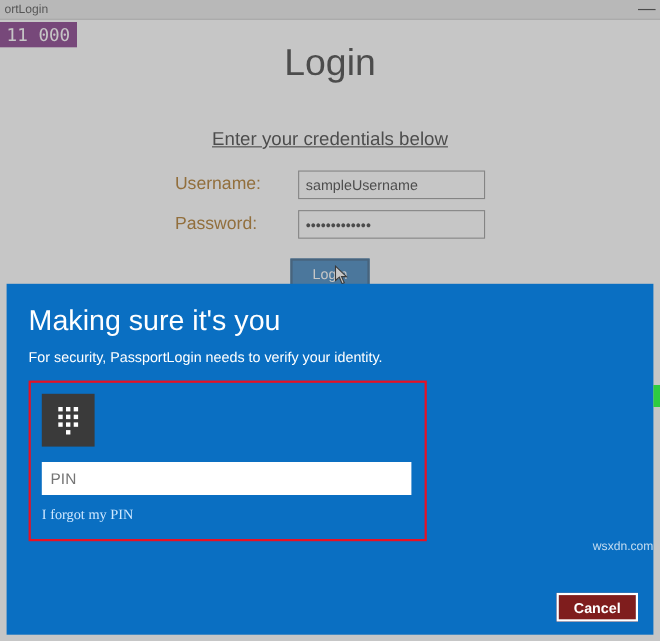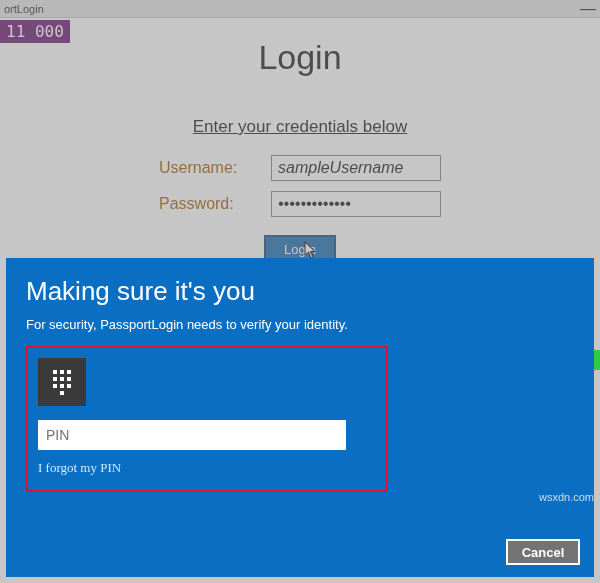--- a/index.html
+++ b/index.html
@@ -31,21 +31,21 @@
     background: #fff; z-index: 0; text-align: center;
   }
   .login-title { font-size: 34px; font-weight: 300; color: #222; margin-top: 20px; }
   .login-sub { font-size: 17px; color: #222; margin-top: 40px; text-decoration: underline; }
 
   .form { margin-top: 18px; }
   .row { display: flex; justify-content: center; align-items: center; margin-bottom: 10px; }
   .row label { width: 100px; text-align: left; margin-right: 12px; font-size: 16px; color:#a16207; }
   .row input {
     width: 170px; height: 26px; border: 1px solid #888; padding: 2px 6px;
-    font-size: 16px; color:#222;font-style:italic;
+    font-size: 13px; color:#222;
   }
   .login-btn {
     margin-top: 8px; width: 72px; height: 28px;
     background: #1f6fb2; color: #fff; border: 2px solid #1a4e7a;
     font-size: 13px; cursor: pointer; position: relative;
   }
   .cursor {
     position: absolute; width: 14px; height: 18px;
   }
   .cursor svg { width: 14px; height: 18px; }
@@ -69,29 +69,29 @@
     margin-bottom: 14px;
   }
   .keypad-grid {
     display: grid; grid-template-columns: repeat(3, 4px); grid-template-rows: repeat(4, 4px);
     gap: 3px;
   }
   .keypad-grid span { width:4px; height:4px; background:#fff; }
   .keypad-grid span.blank { background: transparent; }
 
   .pin-input {
-    width: 308px; height: 30px; background: #fff; color: #ec4899;
+    width: 336px; height: 30px; background: #fff; color: #ec4899;
     font-size: 14px; padding: 4px 8px; border: none; display: block;
   }
   .link { font-size: 13px; color: #cfe8ff; margin-top: 10px; cursor: pointer; font-family: Liberation Serif, serif; }
   .link + .link { margin-top: 4px; }
 
   .cancel-btn {
     position: absolute; right: 14px; bottom: 12px;
-    width: 74px; height: 26px; background: #737373; color: #fff;
+    width: 74px; height: 26px; background: #7f1d1d; color: #fff;
     border: 2px solid #fff; font-size: 13px; font-weight: 600; cursor: pointer;
   }
 
   .watermark {
     position: absolute; right: 6px; bottom: 80px; z-index: 4;
     font-size: 11px; color: rgba(255,255,255,0.75);
   }
 
   .accent-edge {
     position: absolute; right: 0; top: 350px; width: 6px; height: 20px;

